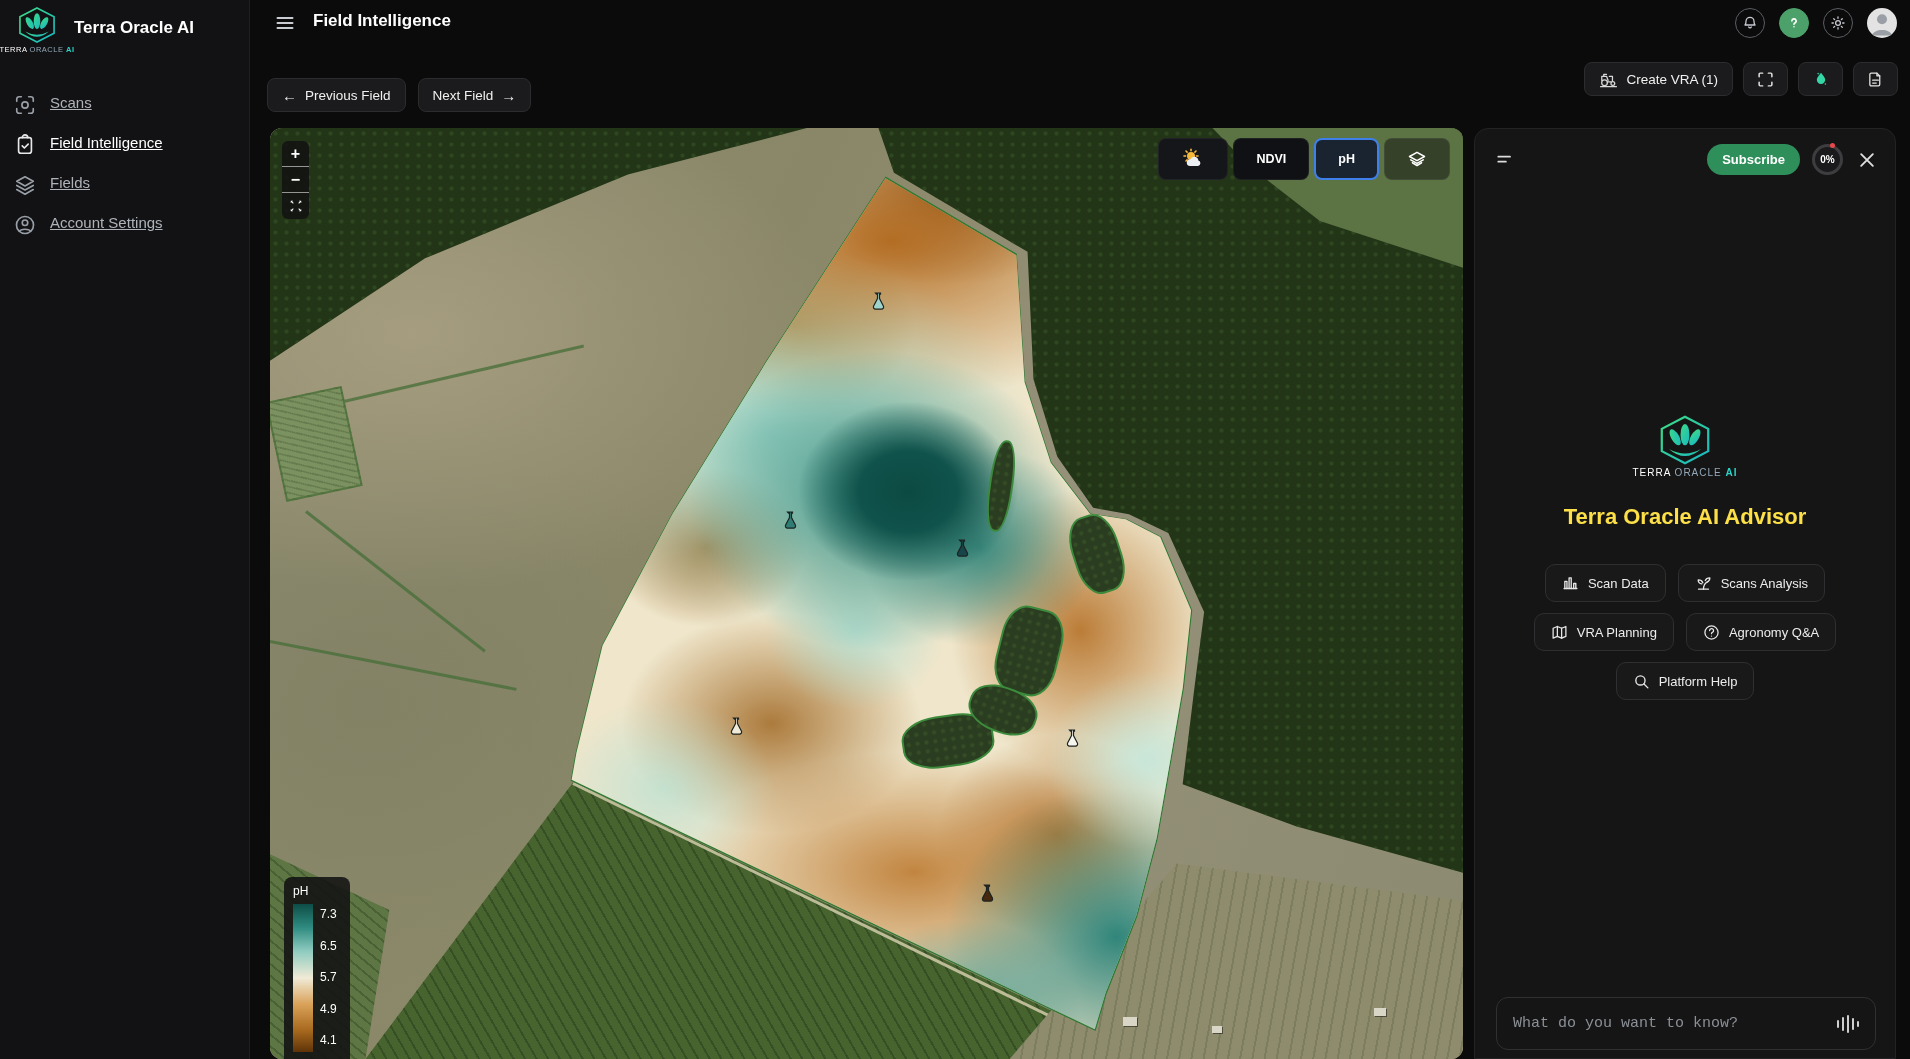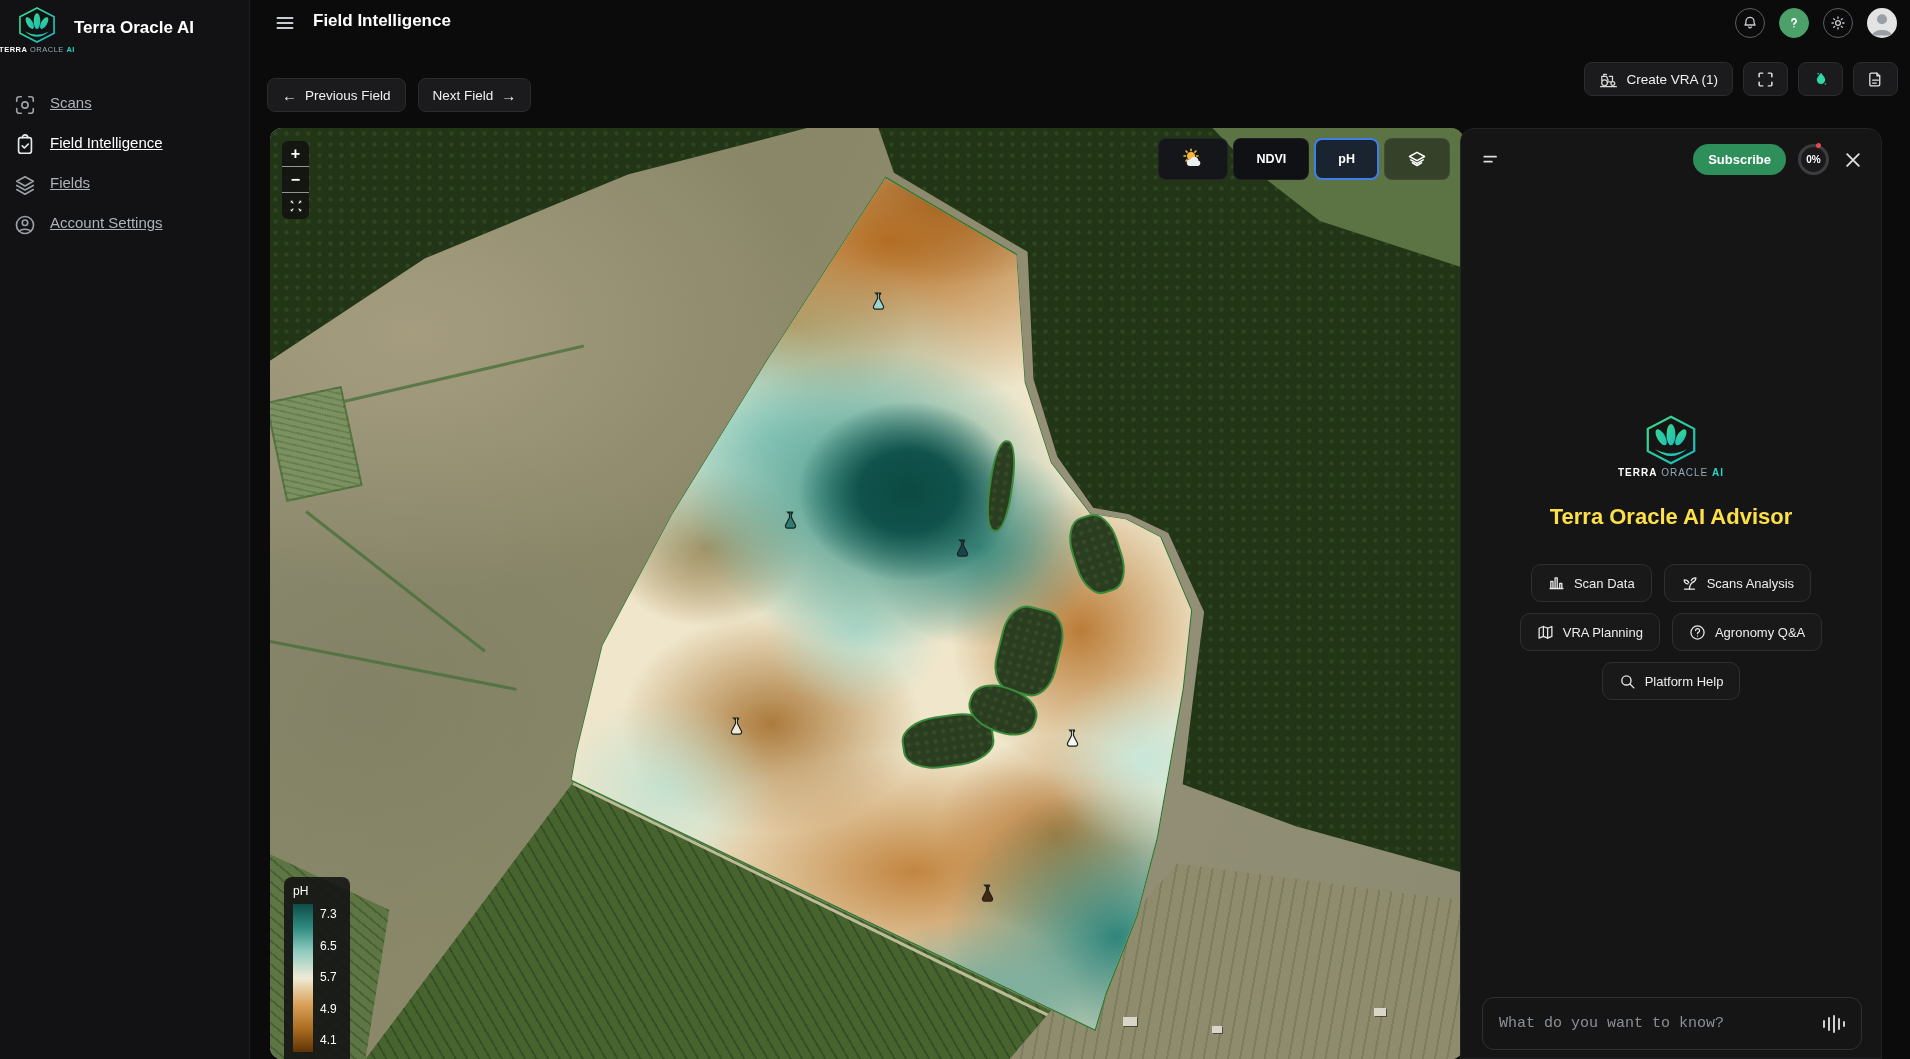--- a/index.html
+++ b/index.html
@@ -6,21 +6,21 @@
   html,body { width:1910px; height:1059px; overflow:hidden; background:#0b0b0c;
     font-family:"Liberation Sans", sans-serif; color:#e8e8e8; }
   svg { display:block; }
 
   
   .sidebar { position:absolute; left:0; top:0; bottom:0; width:250px; background:#121214;
     border-right:1px solid #1f1f22; z-index:30; }
   .brand { display:flex; align-items:flex-start; gap:10px; padding:6px 10px 0 10px; }
   .brand-logo-wrap { display:flex; flex-direction:column; align-items:center; width:54px; }
   .brand-caption { font-size:7.5px; letter-spacing:.5px; margin-top:1px; white-space:nowrap; }
-  .cap-terra { color:#ffffff; font-weight:bold; }
+  .cap-terra { color:#ffffff; font-weight:normal; }
   .cap-oracle { color:#93a9b9; }
   .cap-ai { color:#2bd4c8; font-weight:bold; }
   .brand-title { font-size:17px; font-weight:bold; color:#fff; margin-top:12px; }
   .nav { margin-top:40px; }
   .nav-item { display:flex; align-items:flex-start; gap:14px; height:40px; padding:0 14px;
     font-size:15px; color:#aeb3ba; cursor:pointer;text-decoration:underline; }
   .nav-item .nicon { width:22px; height:22px; color:#9aa0a8; flex:0 0 auto; }
   .nav-item.active { color:#ffffff; }
   .nav-item.active .nicon { color:#e6e8ea; }
 
@@ -128,21 +128,21 @@
   
   .legend { position:absolute; left:14px; bottom:0; z-index:8; width:66px; height:182px;
     background:rgba(18,18,18,.88); border-radius:8px 8px 0 0; }
   .legend-title { font-size:12px; color:#fff; padding:7px 0 0 9px; }
   .legend-bar { position:absolute; left:9px; top:27px; width:20px; height:148px;
     background:linear-gradient(180deg,#0d4d46 0%, #2f8b80 16%, #8fccc0 32%, #f0ead6 50%, #d9a158 68%, #a86a1e 85%, #5f3408 100%); }
   .legend-ticks { position:absolute; left:36px; top:30px; height:140px; display:flex; flex-direction:column;
     justify-content:space-between; font-size:12px; color:#fff; }
 
   
-  .panel { position:absolute; right:28px; top:128px; bottom:0; width:422px; background:#151515;
+  .panel { position:absolute; right:14px; top:128px; bottom:0; width:422px; background:#151515;
     border:1px solid #232325; border-radius:14px 14px 0 0; z-index:15; display:flex; flex-direction:column; }
   .panel-head { display:flex; align-items:center; padding:15px 18px 0 20px; }
   .panel-head .spacer { flex:1; }
   .subscribe-btn { background:#2f8f5b; color:#fff; font-size:13px; font-weight:bold; border:none;
     border-radius:16px; padding:8px 15px; cursor:pointer; }
   .progress-ring { position:relative; width:31px; height:31px; border-radius:50%; border:3px solid #3d3d40;
     background:#1a1a1c; display:flex; align-items:center; justify-content:center; font-size:10px; font-weight:bold;
     color:#fff; margin-left:12px; cursor:pointer; }
   .progress-dot { position:absolute; top:-4px; left:58%; width:5px; height:5px; border-radius:50%; background:#e5484d; }
   .panel-close { margin-left:14px; width:20px; height:20px; color:#e0e0e0; cursor:pointer; }

